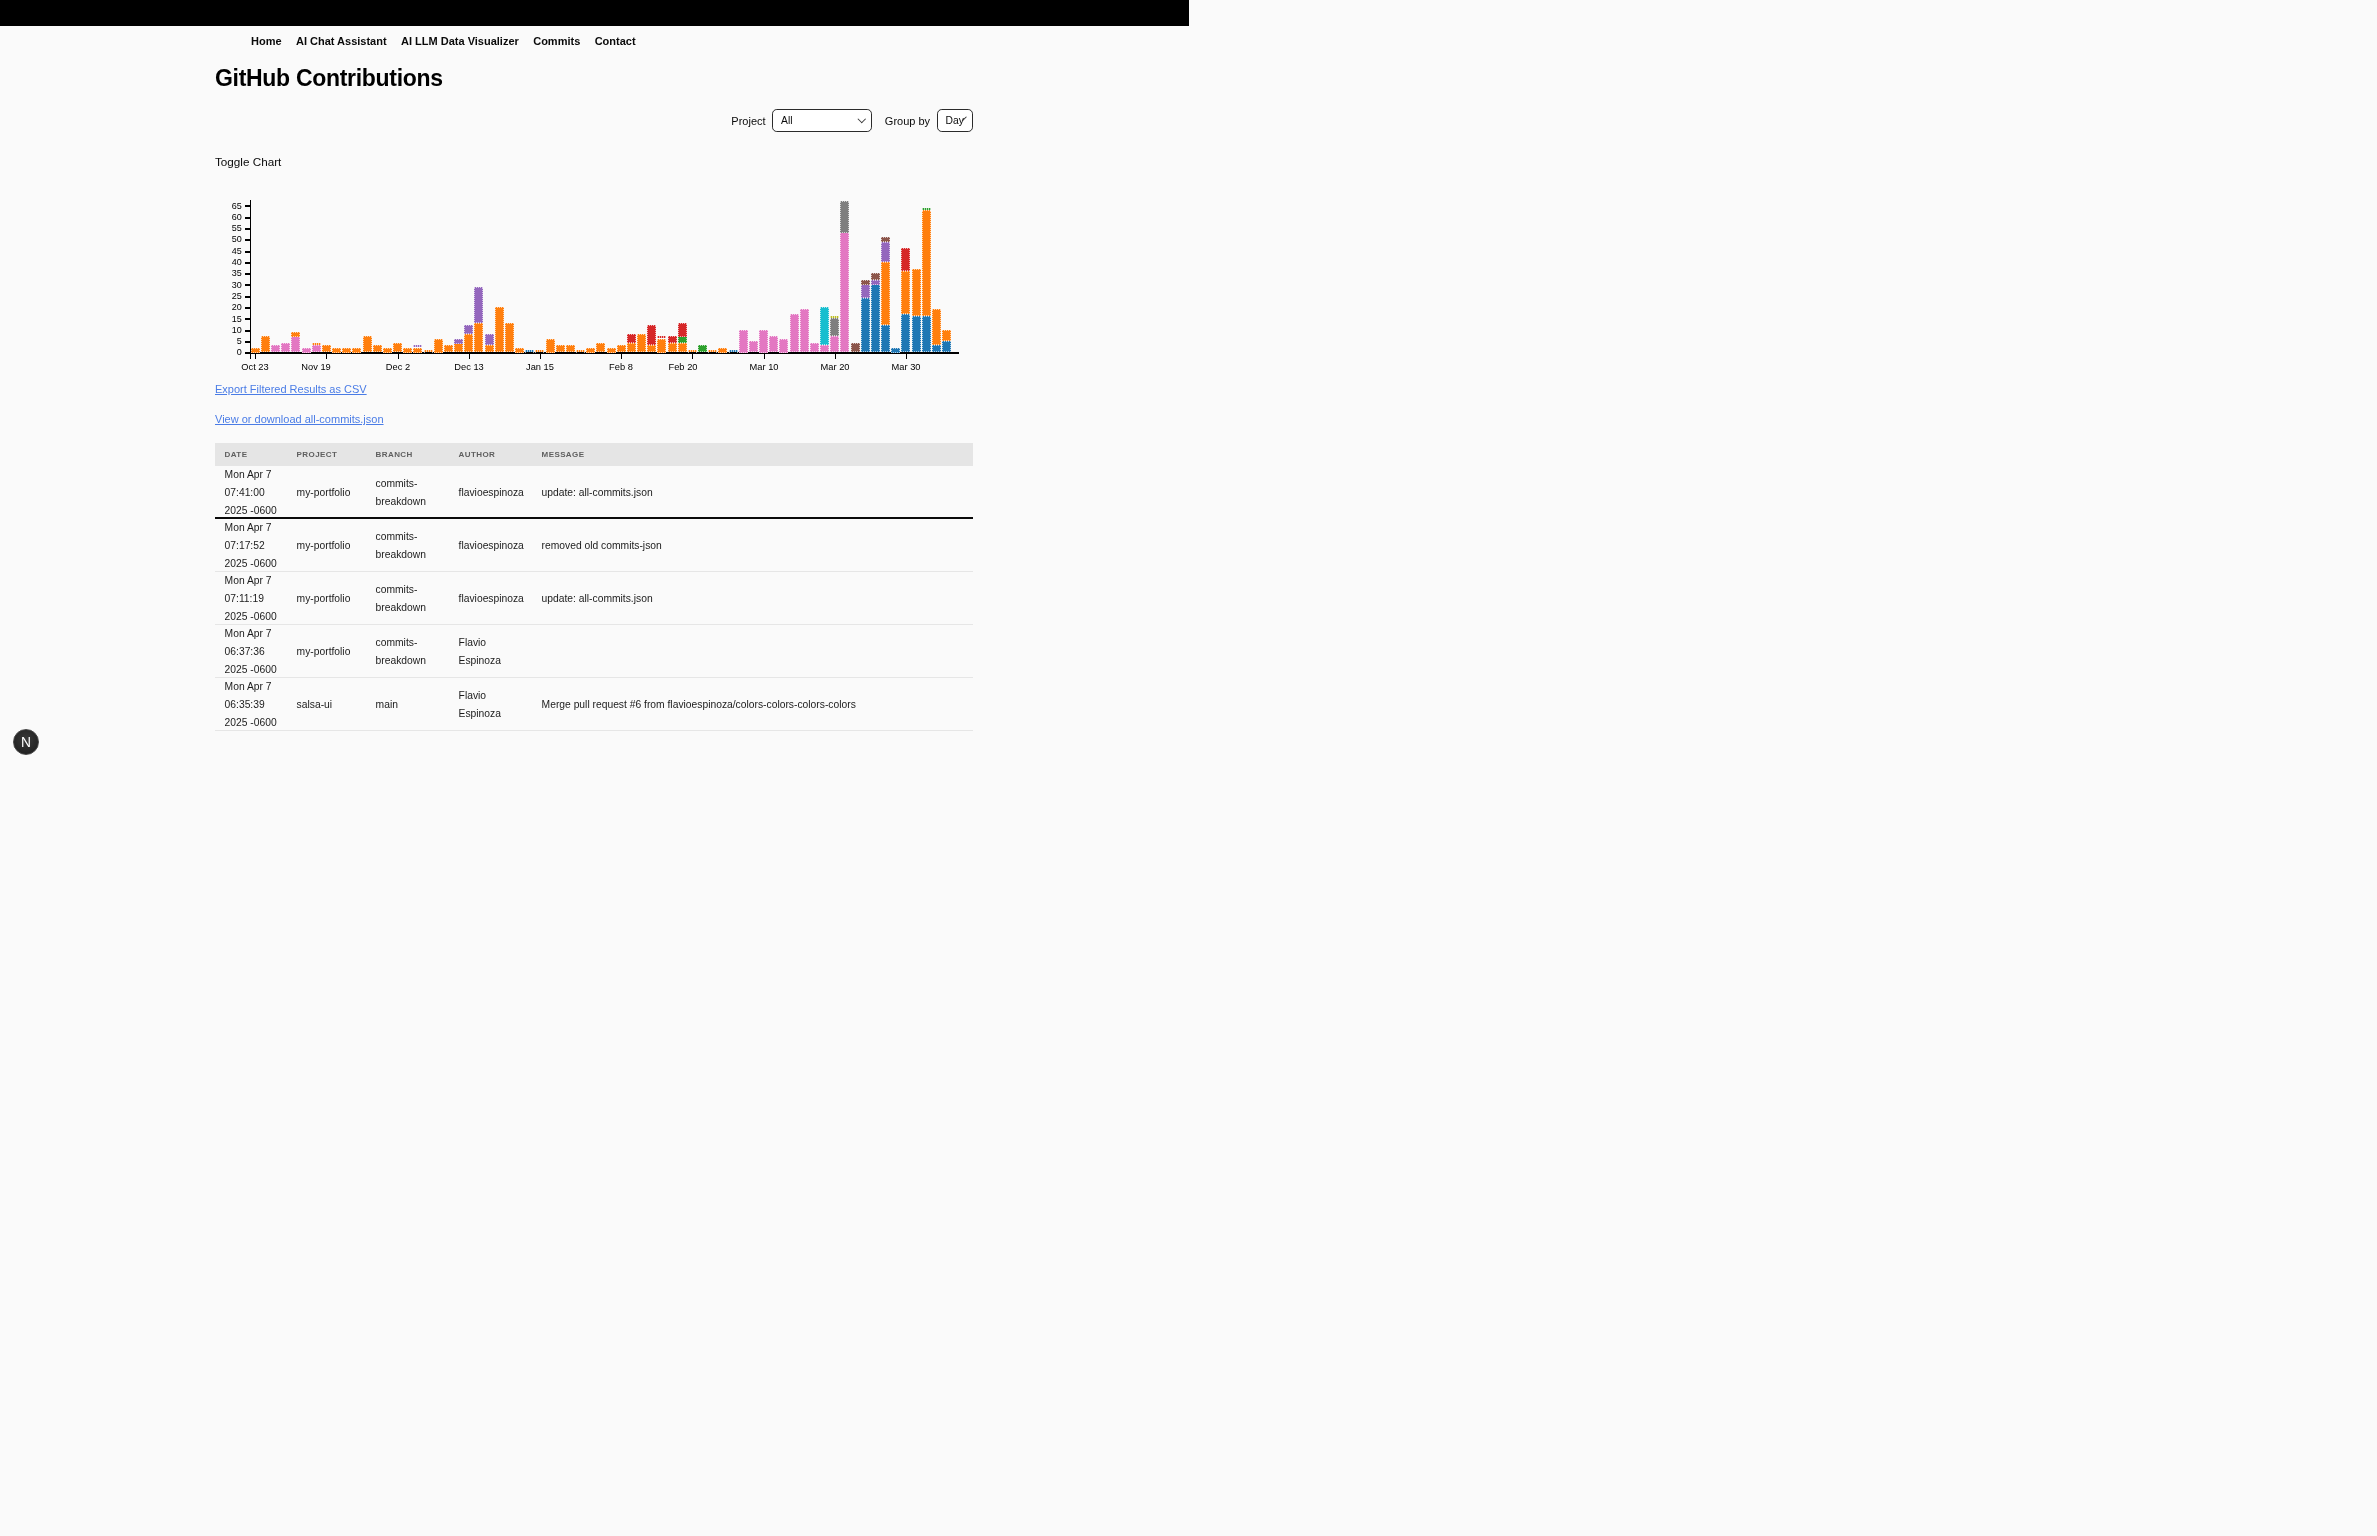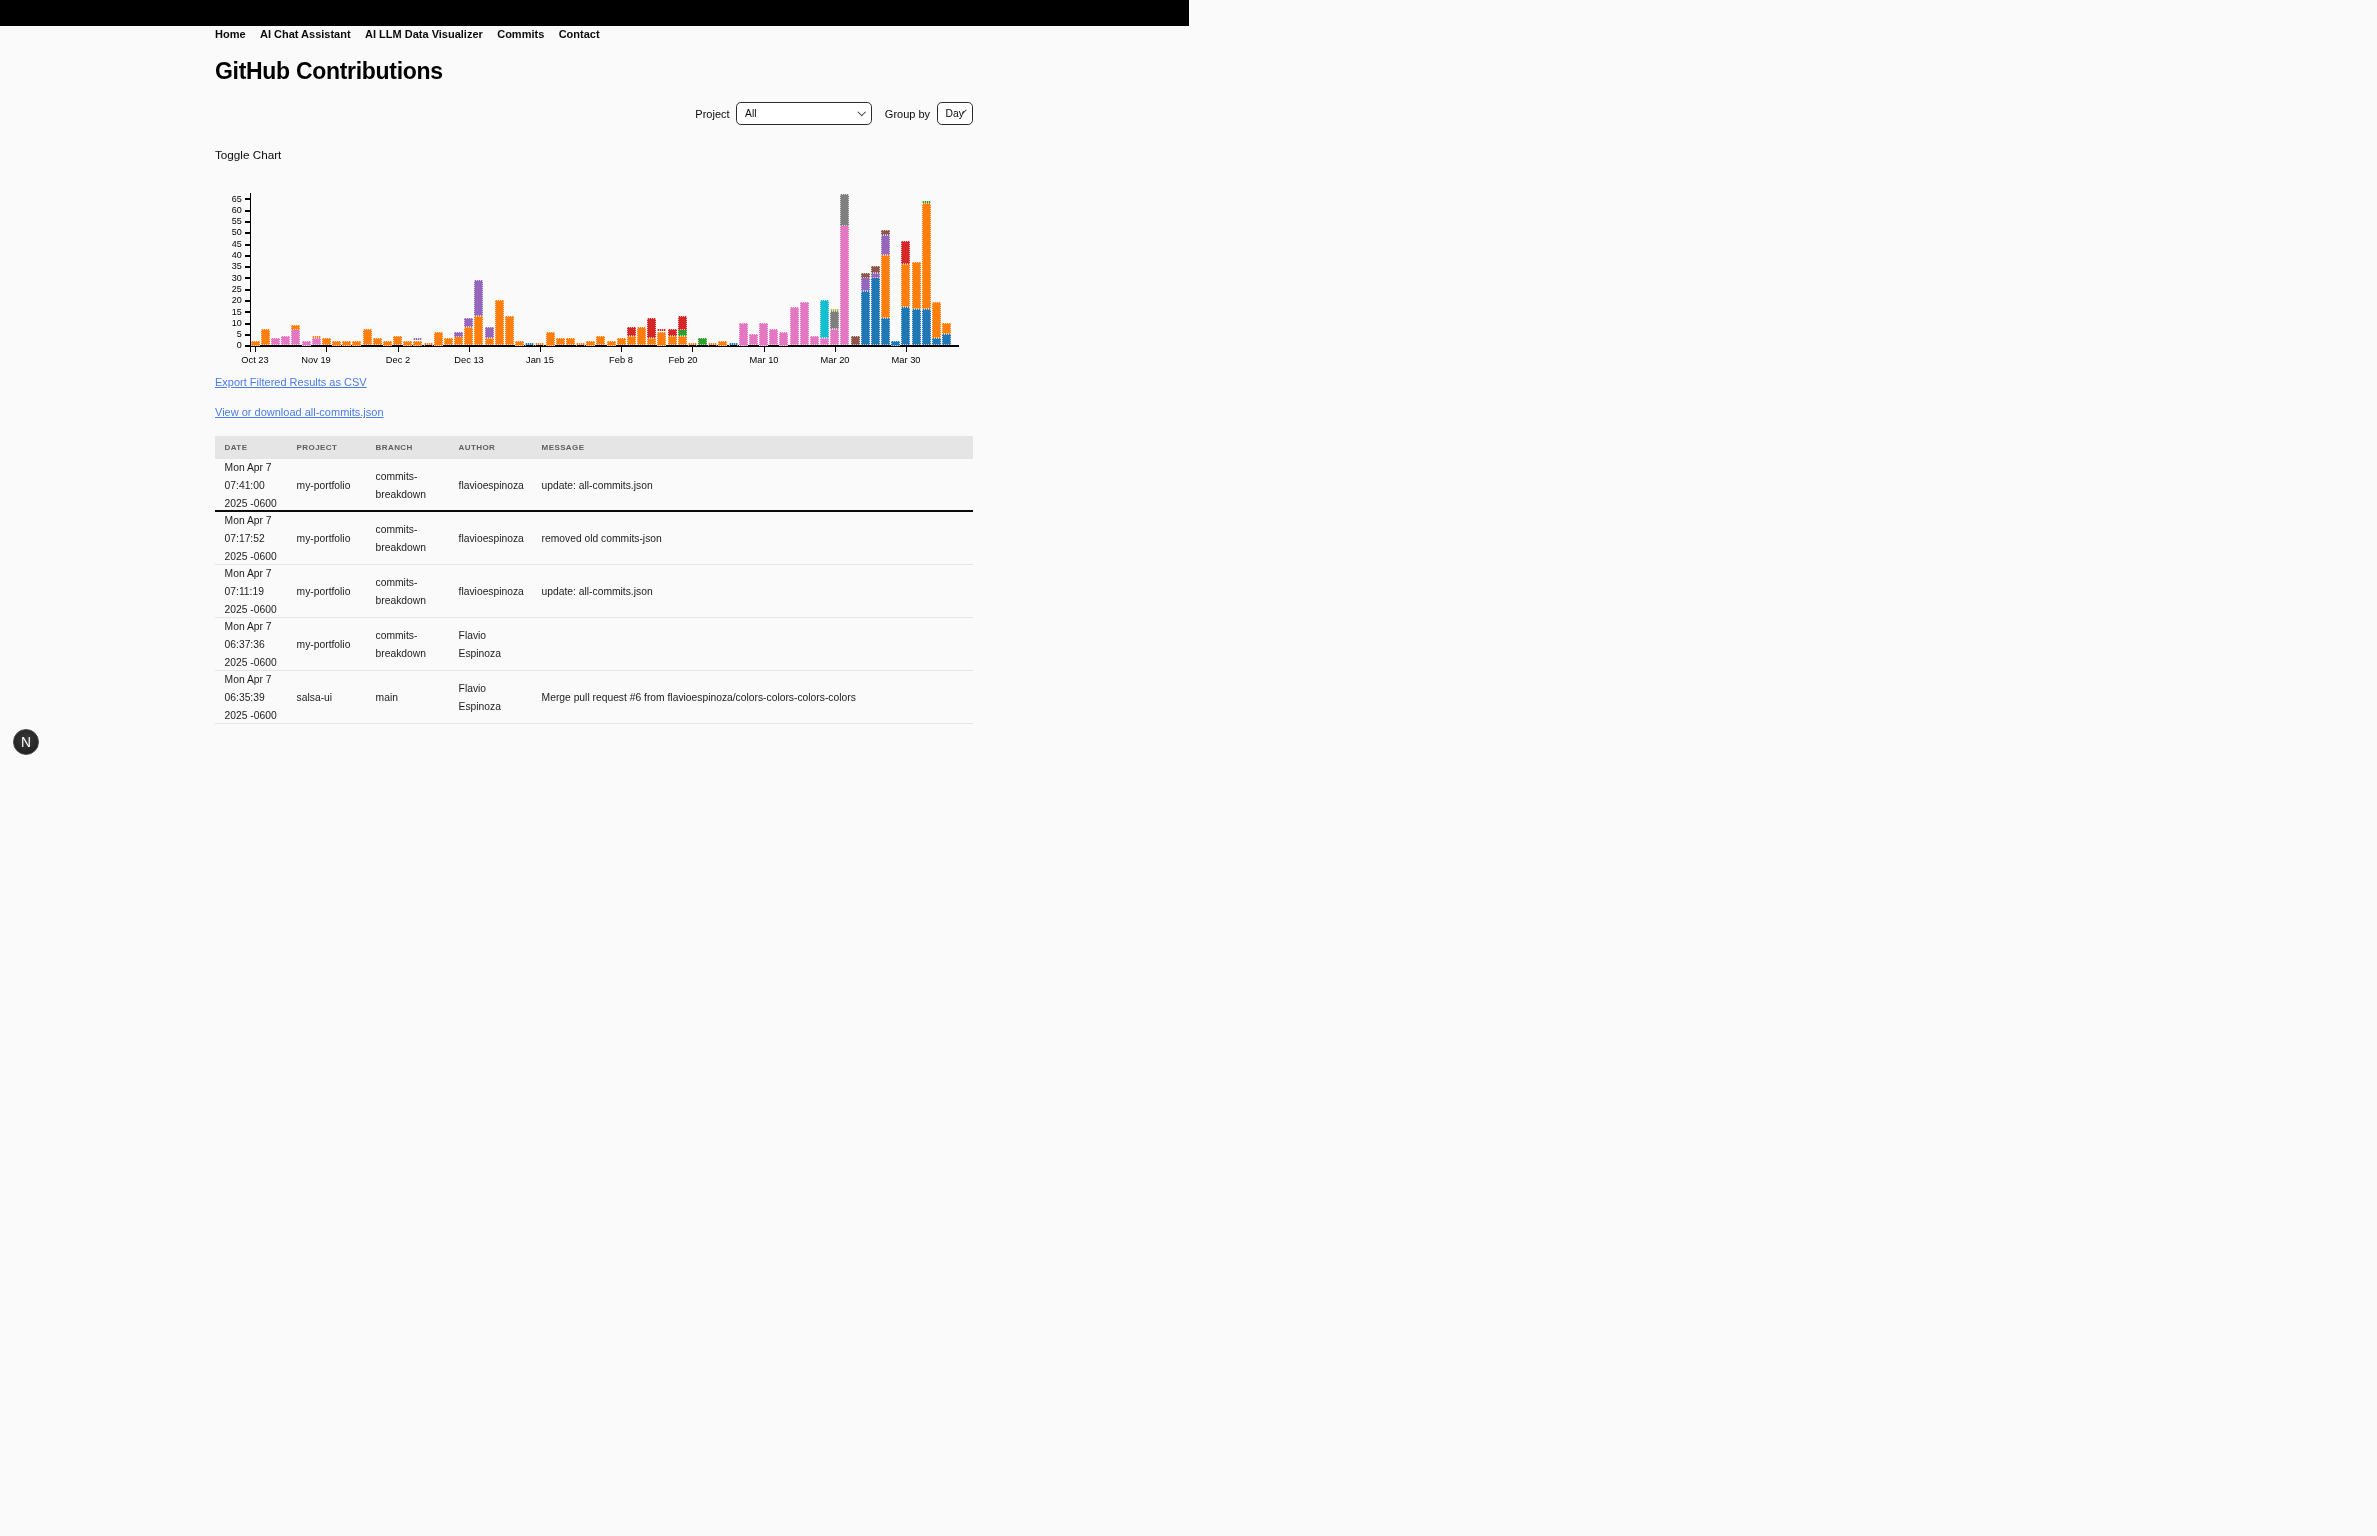--- a/index.html
+++ b/index.html
@@ -1,30 +1,30 @@
 <!DOCTYPE html>
 <html style="font-size:11px"><head>
 <meta charset="utf-8">
 <style>
   * { margin:0; padding:0; box-sizing:border-box; }
   html,body { width:1189px; height:768px; overflow:hidden; }
   body { background:#fafafa; font-family:"Liberation Sans", sans-serif; color:#111; }
   .topbar { height:25.5px; background:#000; width:100%; }
   .content { width:758px; margin-left:215px; position:relative; }
-  .nav { display:flex; gap:14.4px; padding-top:2px; }
+  .nav { display:flex; gap:14.4px; padding-top:9px;margin-left:36px; }
   .nav a { font-size:11px; font-weight:600; color:#0a0a0a; text-decoration:none; cursor:pointer; }
   h1.page-title { margin-top:18.6px; font-size:23px; font-weight:700; letter-spacing:-0.3px; color:#000; }
   .controls { margin-top:17px; display:flex; justify-content:flex-end; align-items:center; gap:6.9px; height:23px; }
   .ctl-label { font-size:11px; color:#0a0a0a; }
   .select { height:23px; background:#fff; border:0.7px solid #2b2b2b; border-radius:4.8px;
             display:flex; align-items:center; justify-content:space-between; padding:0 6.9px 0 7.6px; cursor:pointer; }
   .select .val { font-size:10.3px; color:#0a0a0a; }
   .chev { width:5.5px; height:5.5px; border-right:1.1px solid #333; border-bottom:1.1px solid #333;
           transform:rotate(45deg); margin-top:-2.8px; }
-  .sel-project { width:136px; }
+  .sel-project { width:100px; }
   .sel-group { width:36px; }
   .search { margin-top:9px; }
   .search input { width:758px; height:23.4px; border:0.7px solid #d9d9d9; border-radius:2.8px; background:#fff;
                   padding:0 9px; font-size:10.3px; font-family:"Liberation Sans",sans-serif; color:#111; outline:none; }
   .search input::placeholder { color:#9aa1a9; }
   .toggle-chart { margin-top:23px; font-size:11.7px; color:#0a0a0a; display:inline-block; }
   .chart { position:relative; margin-top:4.1px; height:201px; width:758px; }
   .axis-line { position:absolute; background:#000; }
   .ytick-line { position:absolute; height:1.4px; width:4.8px; background:#000; }
   .ytick-label { position:absolute; font-size:9px; color:#000; width:20.6px; text-align:right; }

